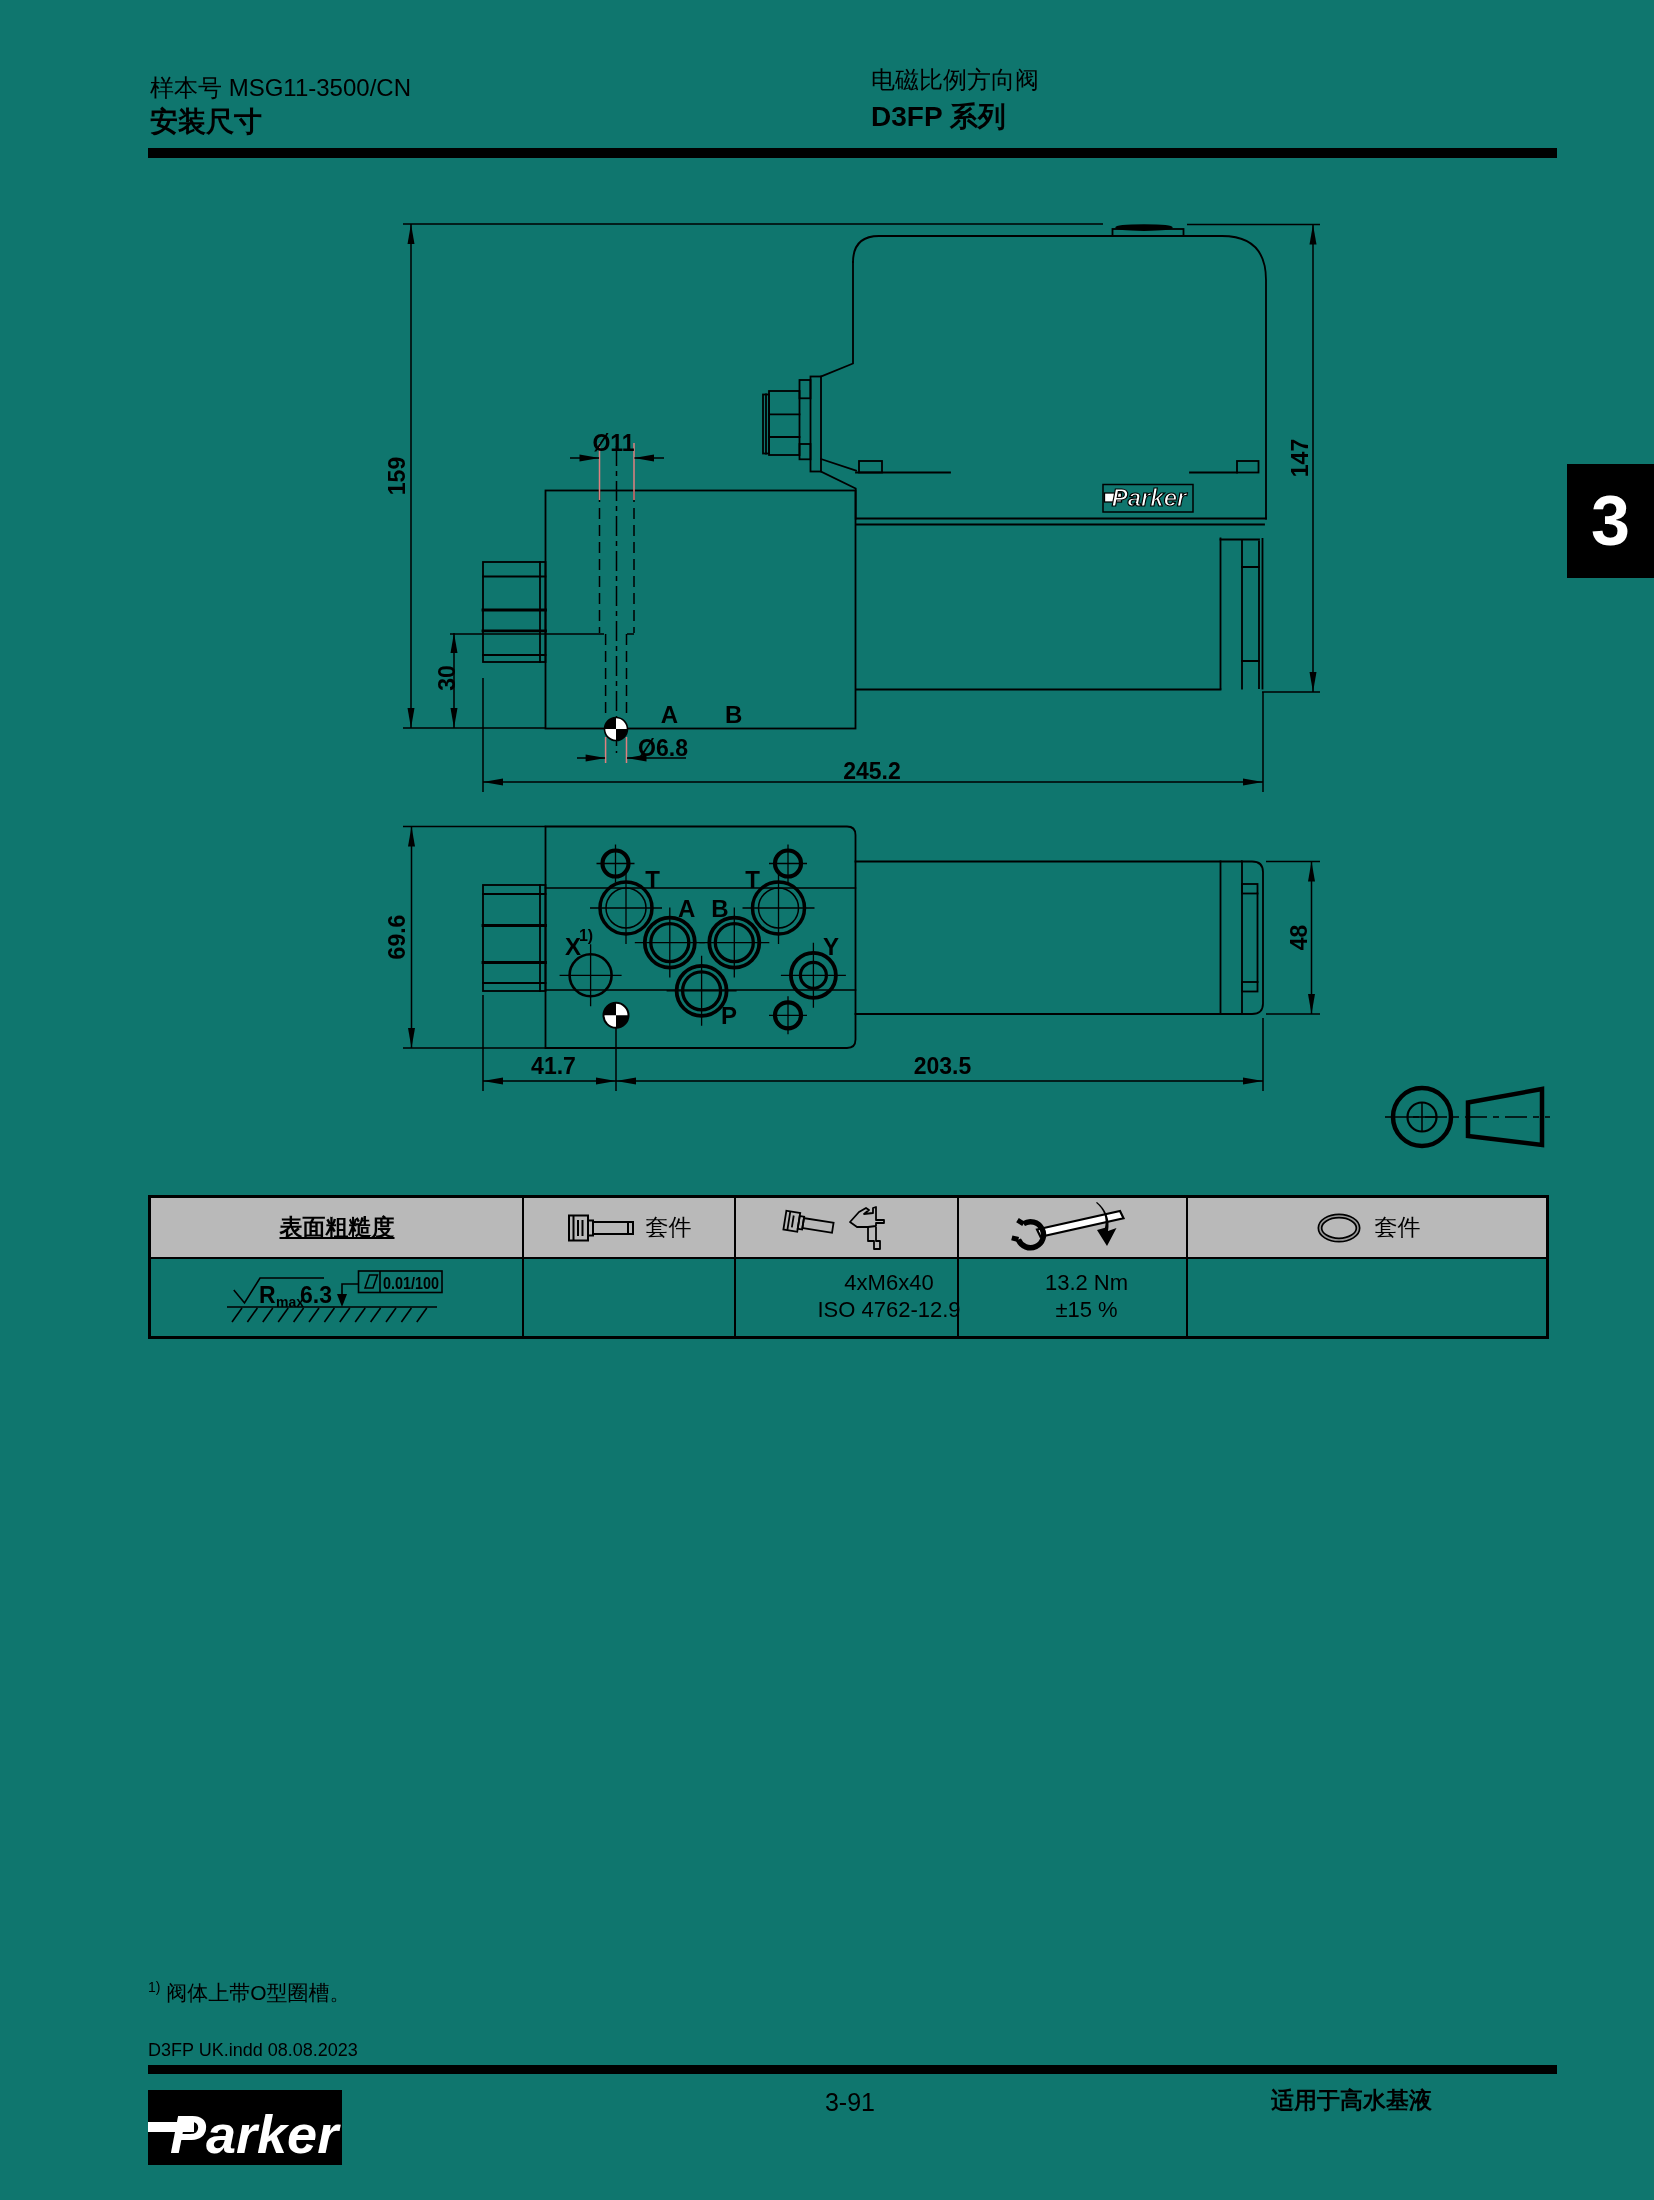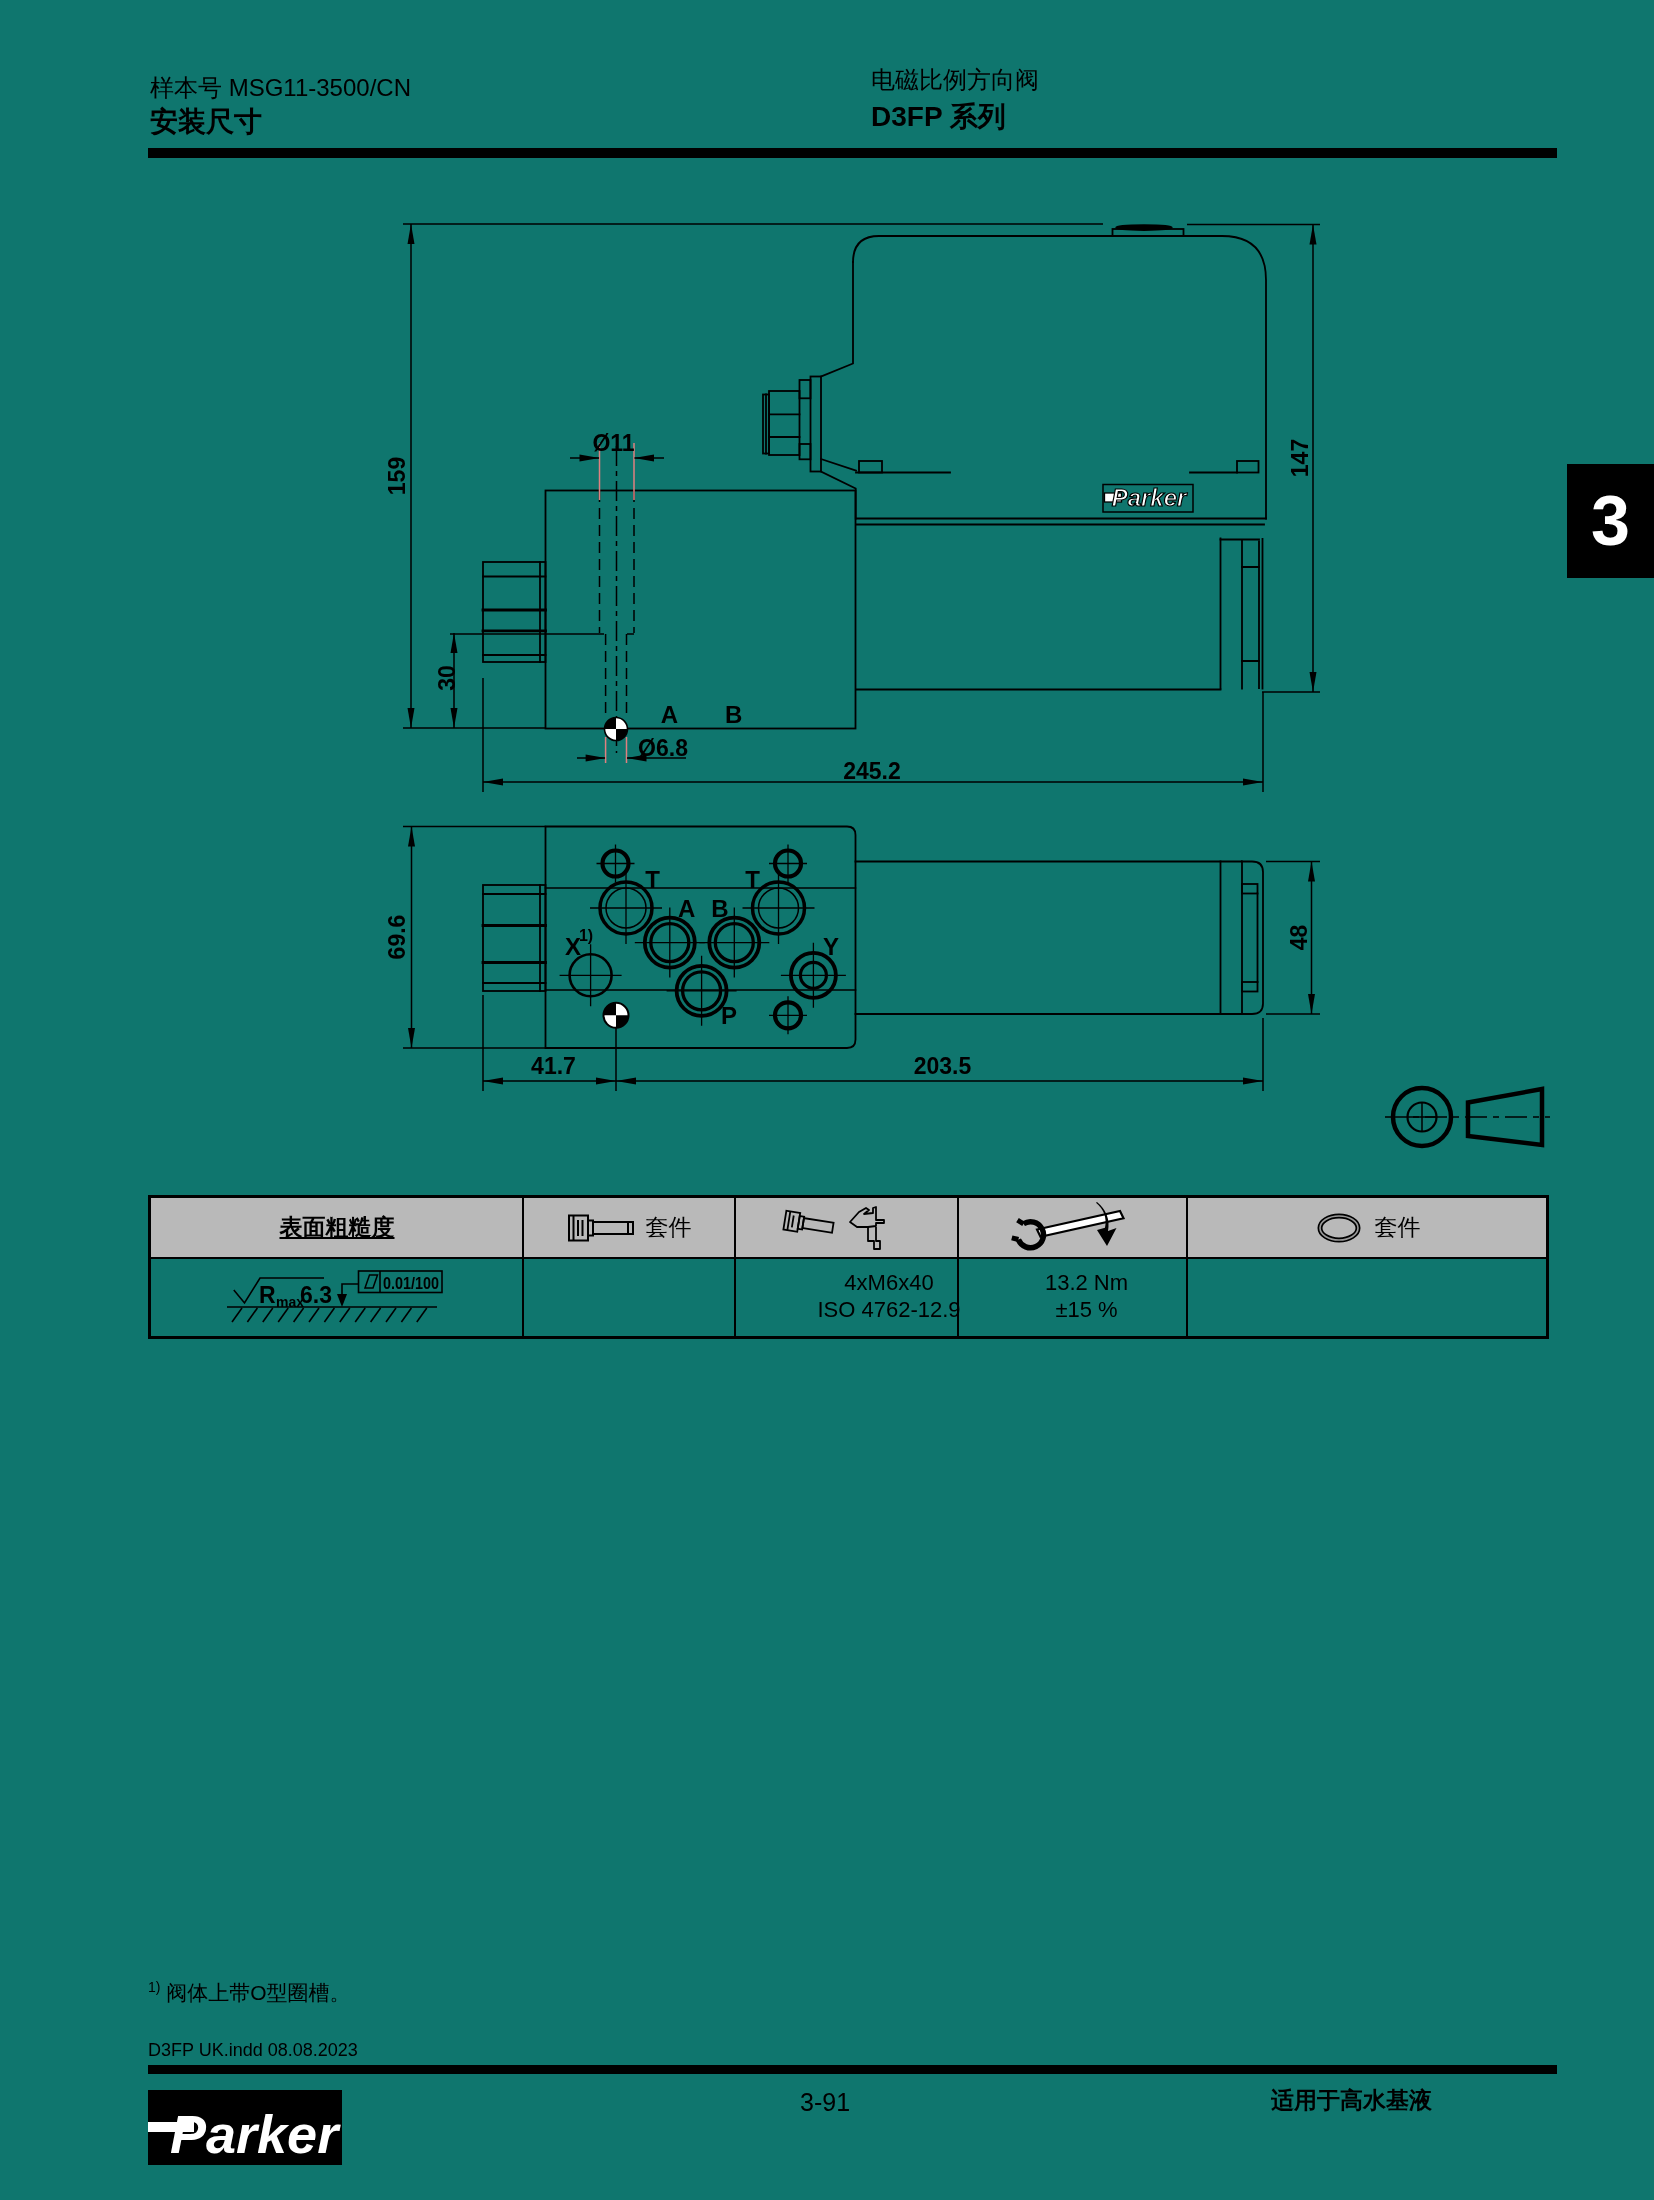--- a/index.html
+++ b/index.html
@@ -275,15 +275,15 @@
 </div>
 <div class="abs" style="left:148px;top:1979px;font-size:21px;"><span style="font-size:14px;vertical-align:8px;">1)</span> 阀体上带O型圈槽。</div>
 <div class="abs" style="left:148px;top:2040px;font-size:18px;">D3FP UK.indd 08.08.2023</div>
 <div class="abs" style="left:148px;top:2065px;width:1409px;height:9px;background:#000;"></div>
 <div class="abs" style="left:148px;top:2090px;width:194px;height:75px;background:#000;">
 <svg width="194" height="75" viewBox="0 0 194 75">
 <rect x="0" y="32" width="46" height="10" fill="#fff"></rect>
 <text x="22" y="63" font-size="54" font-weight="bold" font-style="italic" font-family="Liberation Sans,sans-serif" fill="#fff">Parker</text>
 </svg></div>
 
-<div class="abs" style="left:800px;top:2088px;width:100px;font-size:25px;">3-91</div>
+<div class="abs" style="left:800px;top:2088px;width:100px;text-align:center;font-size:25px;">3-91</div>
 <div class="abs b" style="left:1271px;top:2085px;font-size:23px;">适用于高水基液</div>
 </div>
 
 </body></html>

